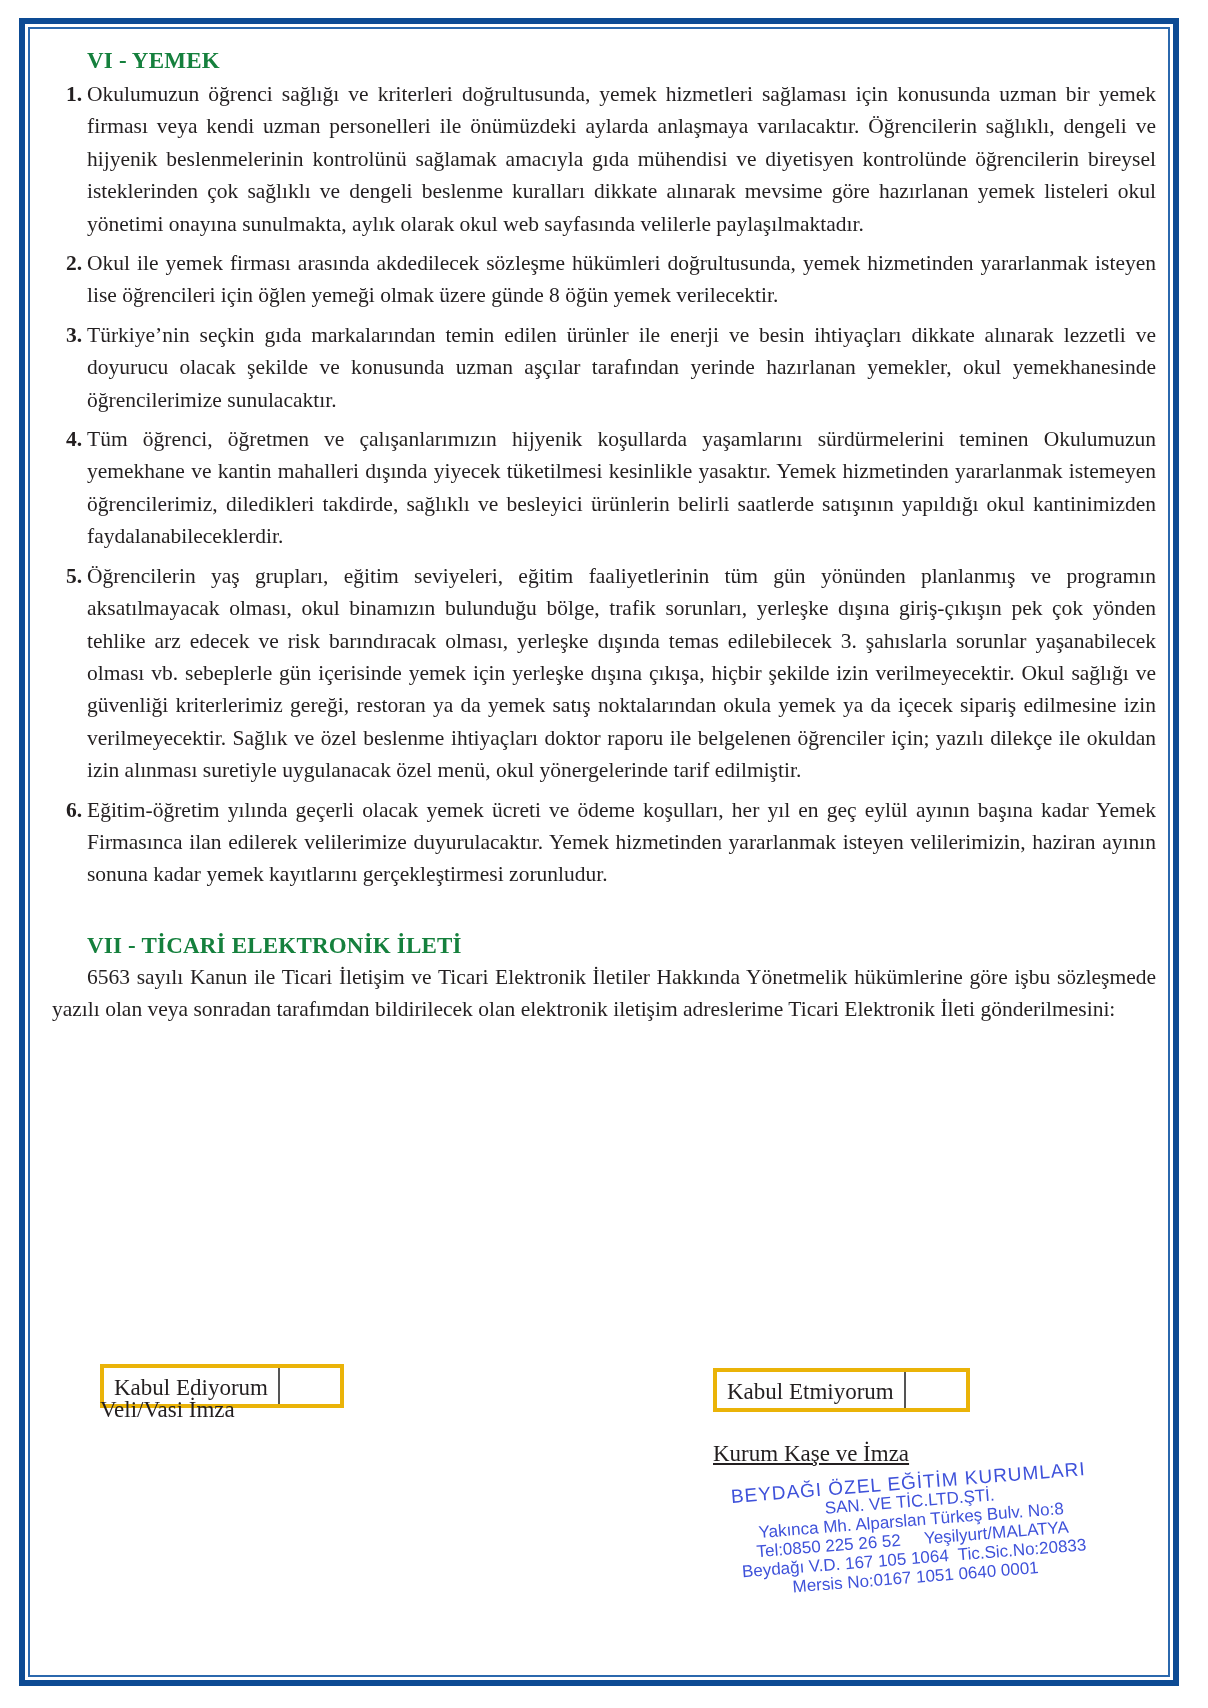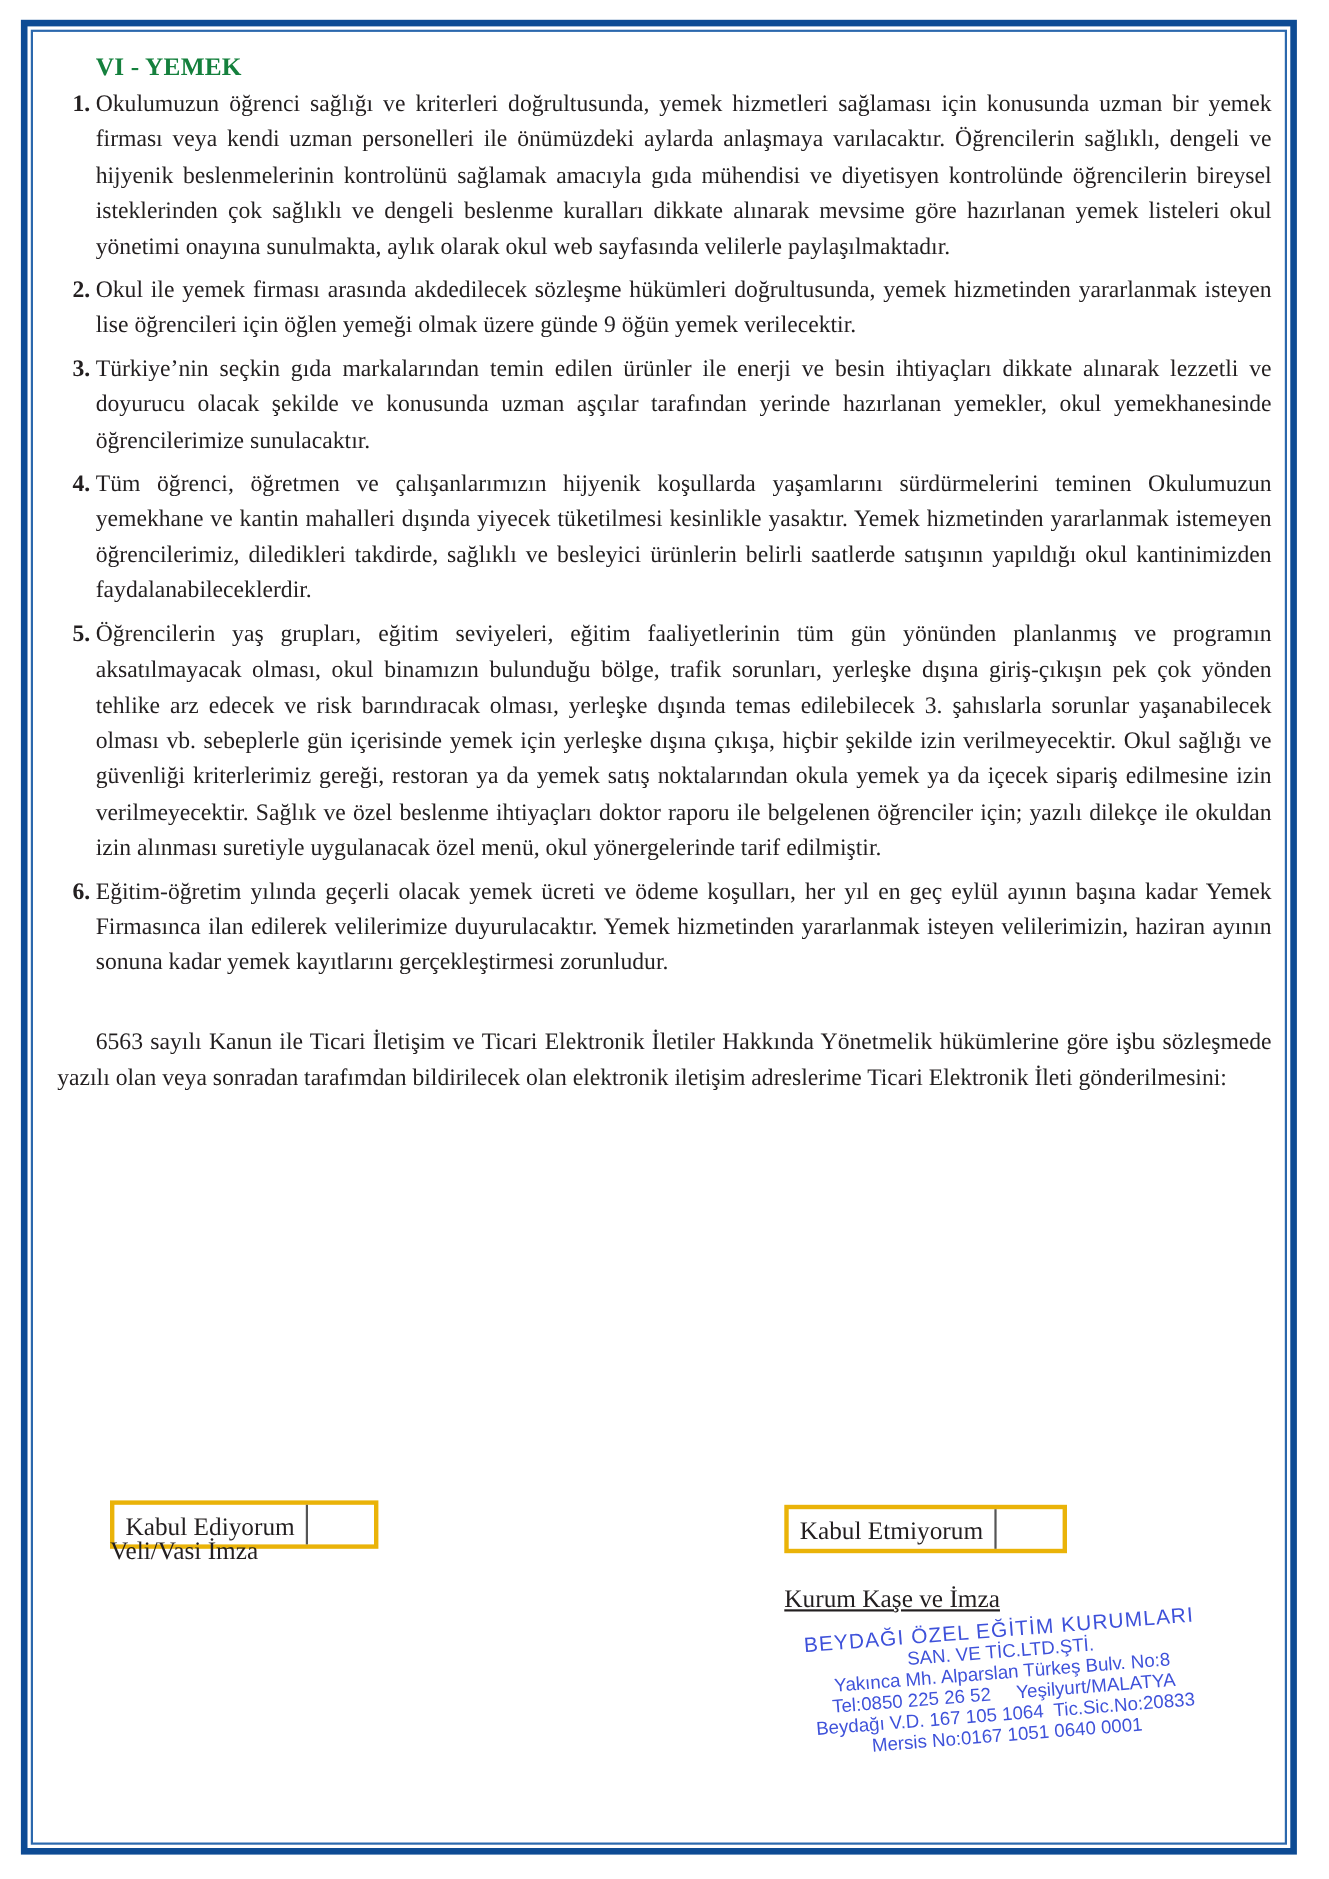--- a/index.html
+++ b/index.html
@@ -132,21 +132,21 @@
 
   <section>
     <h2 class="section-title">VI - YEMEK</h2>
     <ol class="items">
       <li>
         <span class="num">1.</span>
         <span>Okulumuzun öğrenci sağlığı ve kriterleri doğrultusunda, yemek hizmetleri sağlaması için konusunda uzman bir yemek firması veya kendi uzman personelleri ile önümüzdeki aylarda anlaşmaya varılacaktır. Öğrencilerin sağlıklı, dengeli ve hijyenik beslenmelerinin kontrolünü sağlamak amacıyla gıda mühendisi ve diyetisyen kontrolünde öğrencilerin bireysel isteklerinden çok sağlıklı ve dengeli beslenme kuralları dikkate alınarak mevsime göre hazırlanan yemek listeleri okul yönetimi onayına sunulmakta, aylık olarak okul web sayfasında velilerle paylaşılmaktadır.</span>
       </li>
       <li>
         <span class="num">2.</span>
-        <span>Okul ile yemek firması arasında akdedilecek sözleşme hükümleri doğrultusunda, yemek hizmetinden yararlanmak isteyen lise öğrencileri için öğlen yemeği olmak üzere günde 9 öğün yemek verilecektir.</span>
+        <span>Okul ile yemek firması arasında akdedilecek sözleşme hükümleri doğrultusunda, yemek hizmetinden yararlanmak isteyen lise öğrencileri için öğlen yemeği olmak üzere günde 8 öğün yemek verilecektir.</span>
       </li>
       <li>
         <span class="num">3.</span>
         <span>Türkiye’nin seçkin gıda markalarından temin edilen ürünler ile enerji ve besin ihtiyaçları dikkate alınarak lezzetli ve doyurucu olacak şekilde ve konusunda uzman aşçılar tarafından yerinde hazırlanan yemekler, okul yemekhanesinde öğrencilerimize sunulacaktır.</span>
       </li>
       <li>
         <span class="num">4.</span>
         <span>Tüm öğrenci, öğretmen ve çalışanlarımızın hijyenik koşullarda yaşamlarını sürdürmelerini teminen Okulumuzun yemekhane ve kantin mahalleri dışında yiyecek tüketilmesi kesinlikle yasaktır. Yemek hizmetinden yararlanmak istemeyen öğrencilerimiz, diledikleri takdirde, sağlıklı ve besleyici ürünlerin belirli saatlerde satışının yapıldığı okul kantinimizden faydalanabileceklerdir.</span>
       </li>
       <li>
@@ -154,20 +154,21 @@
         <span>Öğrencilerin yaş grupları, eğitim seviyeleri, eğitim faaliyetlerinin tüm gün yönünden planlanmış ve programın aksatılmayacak olması, okul binamızın bulunduğu bölge, trafik sorunları, yerleşke dışına giriş-çıkışın pek çok yönden tehlike arz edecek ve risk barındıracak olması, yerleşke dışında temas edilebilecek 3. şahıslarla sorunlar yaşanabilecek olması vb. sebeplerle gün içerisinde yemek için yerleşke dışına çıkışa, hiçbir şekilde izin verilmeyecektir. Okul sağlığı ve güvenliği kriterlerimiz gereği, restoran ya da yemek satış noktalarından okula yemek ya da içecek sipariş edilmesine izin verilmeyecektir. Sağlık ve özel beslenme ihtiyaçları doktor raporu ile belgelenen öğrenciler için; yazılı dilekçe ile okuldan izin alınması suretiyle uygulanacak özel menü, okul yönergelerinde tarif edilmiştir.</span>
       </li>
       <li>
         <span class="num">6.</span>
         <span>Eğitim-öğretim yılında geçerli olacak yemek ücreti ve ödeme koşulları, her yıl en geç eylül ayının başına kadar Yemek Firmasınca ilan edilerek velilerimize duyurulacaktır. Yemek hizmetinden yararlanmak isteyen velilerimizin, haziran ayının sonuna kadar yemek kayıtlarını gerçekleştirmesi zorunludur.</span>
       </li>
     </ol>
   </section>
 
   <section class="sec2">
+    <h2 class="section-title">VII - TİCARİ ELEKTRONİK İLETİ</h2>
     <p class="para">6563 sayılı Kanun ile Ticari İletişim ve Ticari Elektronik İletiler Hakkında Yönetmelik hükümlerine göre işbu sözleşmede yazılı olan veya sonradan tarafımdan bildirilecek olan elektronik iletişim adreslerime Ticari Elektronik İleti gönderilmesini:</p>
   </section>
 </div>
 
 <div class="consent-box" style="left:100px; top:1364px;">
   <span class="label">Kabul Ediyorum</span>
   <span class="check"></span>
 </div>
 <div class="sig-label" style="left:100px; top:1395px;">Veli/Vasi İmza</div>
 

